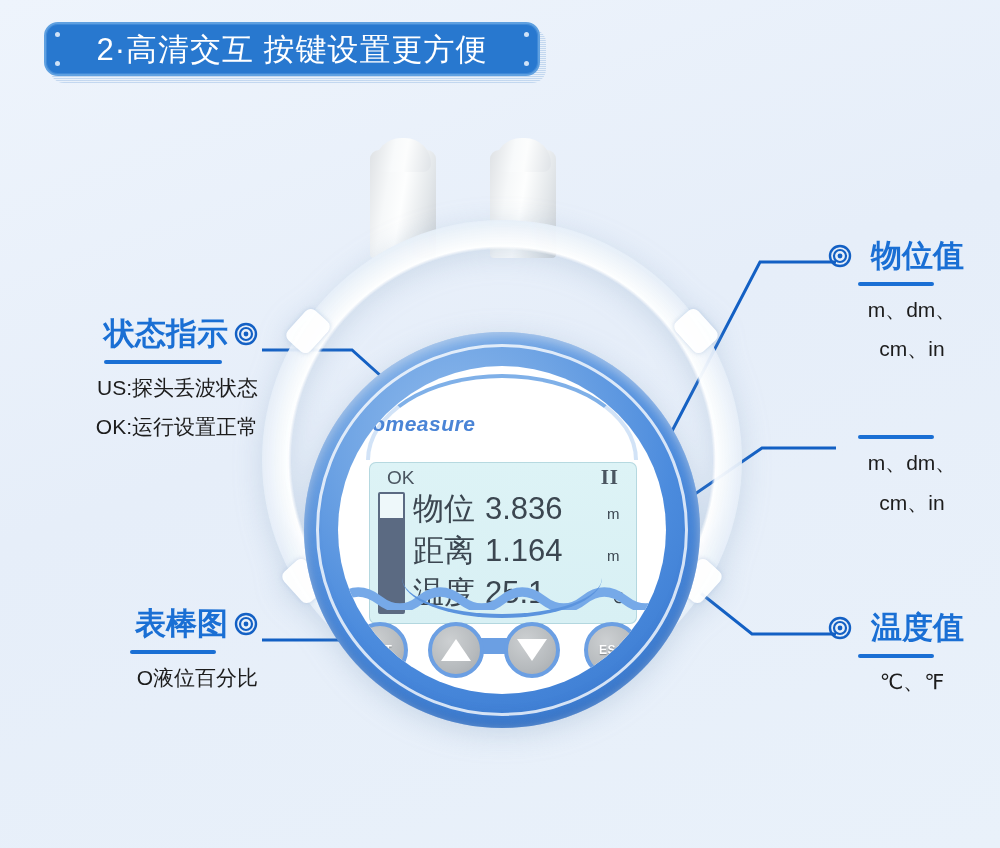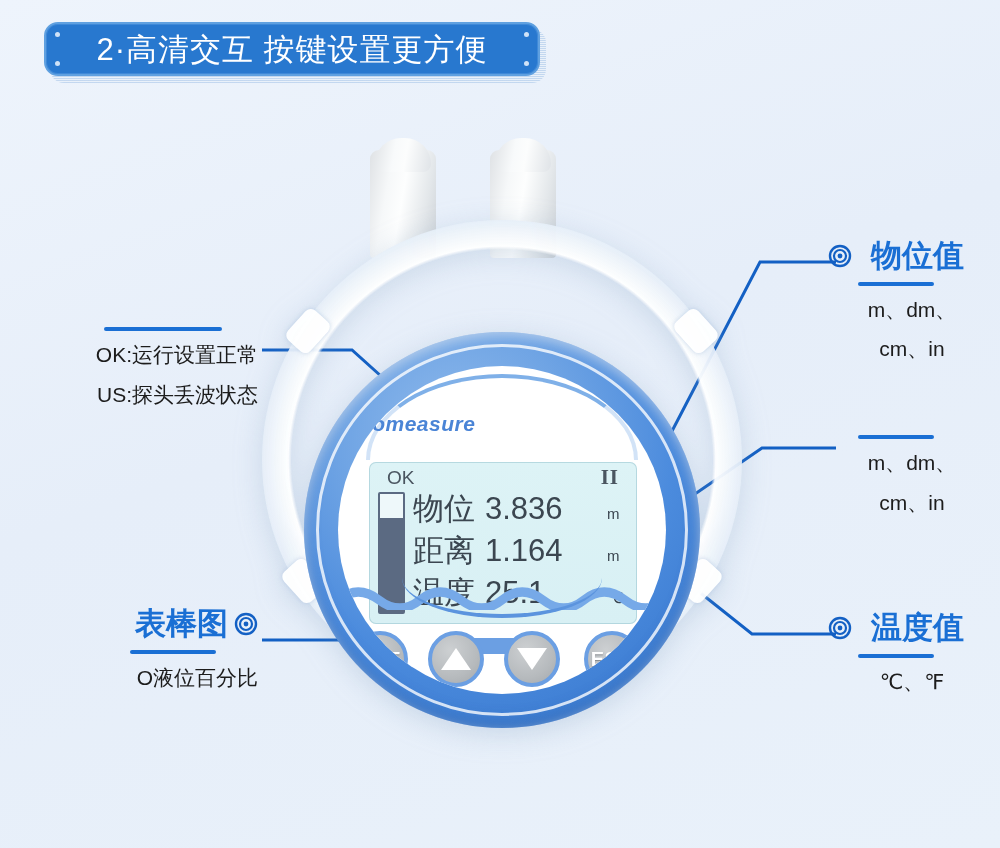--- a/index.html
+++ b/index.html
@@ -125,25 +125,25 @@
   .lcd-row .val{ font-size:31px; color:#3b4650; flex:1; padding-right:5px; }
   .lcd-row .unit{ font-size:15px; color:#3b4650; width:26px; text-align:left; }
   #row1{ top:26px; } #row2{ top:68px; } #row3{ top:110px; }
 
   
   #waves{ position:absolute; left:0; bottom:84px; width:328px; height:26px; }
 
   
   #btns{ position:absolute; left:0; bottom:16px; width:328px; height:62px; }
   .btn{
-    position:absolute; top:15px; width:56px; height:56px; border-radius:50%;
+    position:absolute; top:6px; width:56px; height:56px; border-radius:50%;
     background:radial-gradient(circle at 38% 32%, #cdd0d2 0%, #b6babd 62%, #a4a8ac 100%);
     border:4px solid #6b9fe3;
     display:flex; align-items:center; justify-content:center;
-    color:#fff; font-size:20px; font-weight:bold; letter-spacing:.5px;
+    color:#fff; font-size:12px; font-weight:bold; letter-spacing:.5px;
     text-shadow:0 1px 1px rgba(90,95,100,.6);
   }
   .btn.b1{ left:14px; } .btn.b2{ left:90px; } .btn.b3{ left:166px; } .btn.b4{ left:246px; }
   #btn-bridge{
     position:absolute; left:132px; top:22px; width:48px; height:16px; background:#6b9fe3;
   }
   .tri{ width:0; height:0; }
   .tri.up{ border-left:15px solid transparent; border-right:15px solid transparent; border-bottom:22px solid #fff; }
   .tri.dn{ border-left:15px solid transparent; border-right:15px solid transparent; border-top:22px solid #fff; }
   #smile{
@@ -241,23 +241,31 @@
             <span class="tri dn"></span>
           </div>
           <div class="btn b4">ESC</div>
         </div>
       </div>
     </div>
   </div>
 </div>
 
 <div class="callout co-left" style="left:10px; top:318px; width:248px;">
+  <div class="head">
+    <span class="co-title">状态指示</span>
+    <svg class="bullseye" viewBox="0 0 24 24">
+      <circle cx="12" cy="12" r="10" fill="none" stroke="#1360c4" stroke-width="2.4"></circle>
+      <circle cx="12" cy="12" r="6" fill="none" stroke="#1360c4" stroke-width="2.2"></circle>
+      <circle cx="12" cy="12" r="2.4" fill="#1360c4"></circle>
+    </svg>
+  </div>
   <div class="co-rule" style="width:118px; margin-left:auto; margin-right:36px;"></div>
+  <div class="co-sub">US:探头丢波状态</div>
   <div class="co-sub">OK:运行设置正常</div>
-  <div class="co-sub">US:探头丢波状态</div>
 </div>
 
 <div class="callout co-left" style="left:10px; top:608px; width:248px;">
   <div class="head">
     <span class="co-title">表棒图</span>
     <svg class="bullseye" viewBox="0 0 24 24">
       <circle cx="12" cy="12" r="10" fill="none" stroke="#1360c4" stroke-width="2.4"></circle>
       <circle cx="12" cy="12" r="6" fill="none" stroke="#1360c4" stroke-width="2.2"></circle>
       <circle cx="12" cy="12" r="2.4" fill="#1360c4"></circle>
     </svg>

